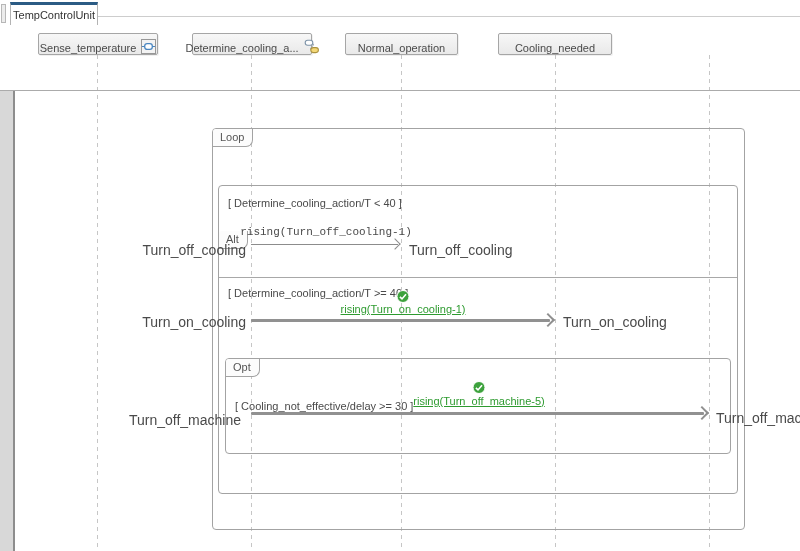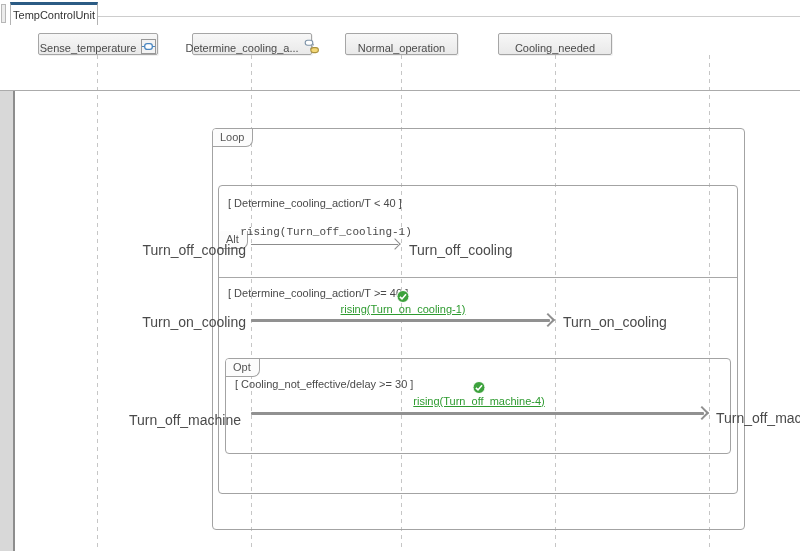--- a/index.html
+++ b/index.html
@@ -132,21 +132,21 @@
   <div class="frag-label" style="left:213px;top:129px;">Loop</div>
 
   <div class="fragment" style="left:218px;top:185px;width:520px;height:309px;"></div>
   <div class="frag-label" style="left:219px;top:184px;margin-top:47px;">Alt</div>
   <div class="guard" style="left:228px;top:197px;">[ Determine_cooling_action/T &lt; 40 ]</div>
   <div class="alt-divider" style="left:219px;top:277px;width:518px;"></div>
   <div class="guard" style="left:228px;top:287px;">[ Determine_cooling_action/T &gt;= 40 ]</div>
 
   <div class="fragment" style="left:225px;top:358px;width:506px;height:96px;"></div>
   <div class="frag-label" style="left:226px;top:359px;">Opt</div>
-  <div class="guard" style="left:235px;top:378px;">[ Cooling_not_effective/delay &gt;= 30 ]</div>
+  <div class="guard" style="left:235px;top:400px;">[ Cooling_not_effective/delay &gt;= 30 ]</div>
 
   <div class="msg-label" style="left:326px;top:226px;font-family:Liberation Mono, monospace;">rising(Turn_off_cooling-1)</div>
   <div class="msg-line" style="left:251px;top:244px;width:147px;"></div>
   <div class="arrowhead" style="left:391px;top:240px;"></div>
   <div class="end-label left" style="left:246px;top:242px;">Turn_off_cooling</div>
   <div class="end-label" style="left:409px;top:242px;">Turn_off_cooling</div>
 
   <div class="check" style="left:403px;top:289px;">
     <svg width="13" height="13" viewBox="0 0 13 13">
       <circle cx="6.5" cy="6.5" r="6" fill="#3da23d" stroke="#ffffff" stroke-width="1"></circle>
@@ -158,19 +158,19 @@
   <div class="arrowhead thick" style="left:543px;top:315px;"></div>
   <div class="end-label left" style="left:246px;top:314px;">Turn_on_cooling</div>
   <div class="end-label" style="left:563px;top:314px;">Turn_on_cooling</div>
 
   <div class="check" style="left:479px;top:380px;">
     <svg width="13" height="13" viewBox="0 0 13 13">
       <circle cx="6.5" cy="6.5" r="6" fill="#3da23d" stroke="#ffffff" stroke-width="1"></circle>
       <path d="M3.4 6.9 L5.5 8.9 L9.5 4.3" stroke="#ffffff" stroke-width="1.6" fill="none"></path>
     </svg>
   </div>
-  <div class="msg-label green" style="left:479px;top:395px;">rising(Turn_off_machine-4)</div>
+  <div class="msg-label green" style="left:479px;top:395px;">rising(Turn_off_machine-5)</div>
   <div class="msg-line thick" style="left:251px;top:412px;width:453px;"></div>
   <div class="arrowhead thick" style="left:697px;top:408px;"></div>
   <div class="end-label left" style="left:241px;top:412px;">Turn_off_machine</div>
   <div class="end-label" style="left:716px;top:410px;">Turn_off_machine</div>
 
 </div>
 
 </body></html>

